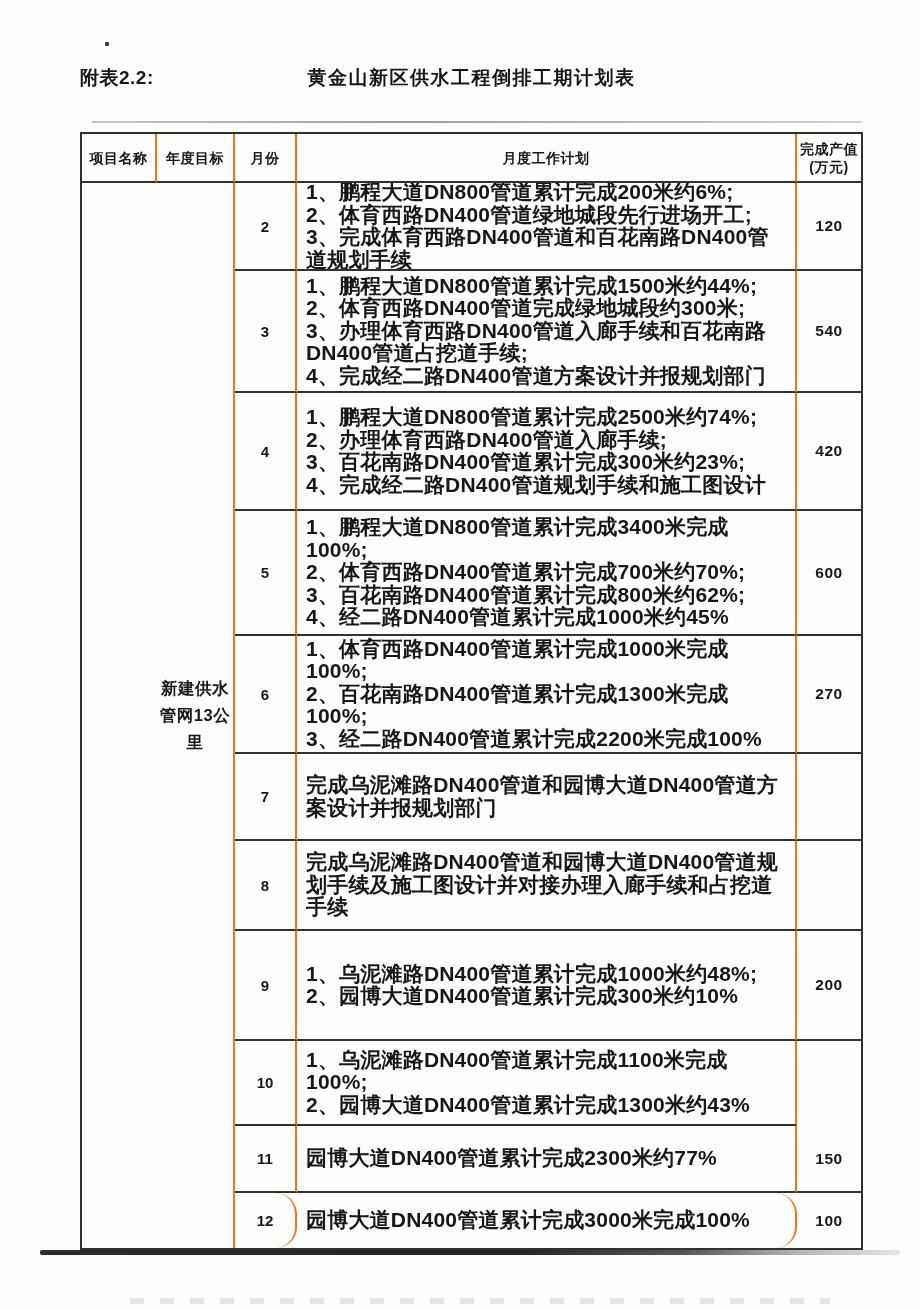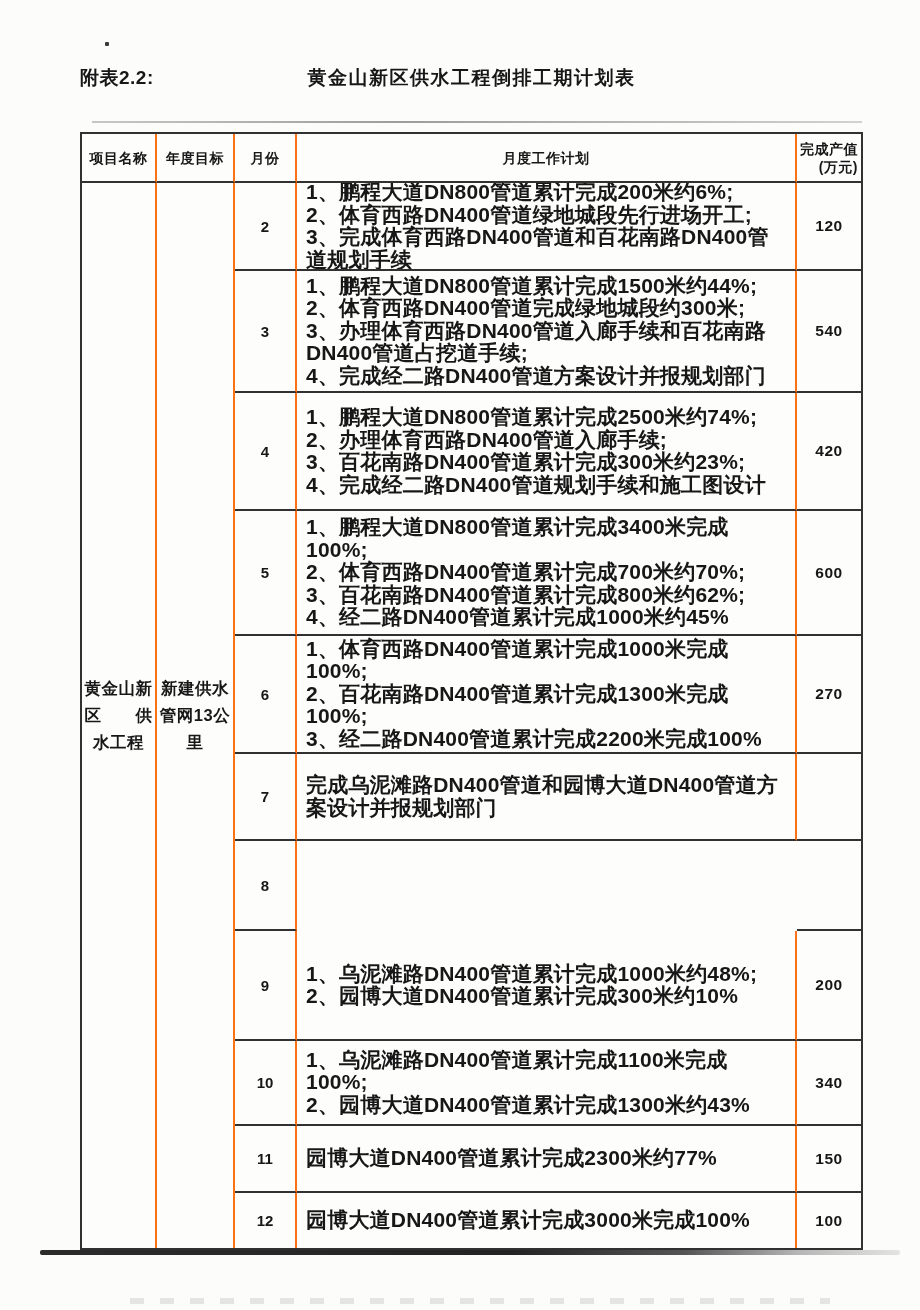--- a/index.html
+++ b/index.html
@@ -55,22 +55,22 @@
     border: 2px solid #313131;
     background: #fdfdfc;
   }
   .cell {
     border-right: 2px solid #f97316;
     border-bottom: 2px solid #313131;
     display: flex; align-items: center; justify-content: center;
     text-align: center;
     overflow: hidden;
   }
-  .lastcol { border-right: none; text-align: right; }
-  .lastrow { border-bottom: none; }
+  .lastcol { border-right: none; }
+  .lastrow { border-bottom: none; border-radius: 21px; }
   .pre { white-space: pre-line; }
   .head { font-size: 14px; line-height: 18px; letter-spacing: .5px; }
   .gc1 { grid-column: 1; } .gc2 { grid-column: 2; } .gc3 { grid-column: 3; }
   .gc4 { grid-column: 4; } .gc5 { grid-column: 5; }
   .merged { grid-row: 2 / span 11; border-bottom: none; font-size: 16.5px; line-height: 27px; letter-spacing: .5px; }
   .mon { font-size: 15px; }
   .val { font-size: 15.5px; letter-spacing: .5px; }
   .plan {
     justify-content: flex-start; text-align: left;
     font-size: 21px; line-height: 22.5px;
@@ -92,23 +92,20 @@
 
   <div class="grid">
 
     <div class="cell head gc1" style="grid-row:1">项目名称</div>
     <div class="cell head gc2" style="grid-row:1">年度目标</div>
     <div class="cell head gc3" style="grid-row:1">月份</div>
     <div class="cell head gc4" style="grid-row:1">月度工作计划</div>
     <div class="cell head gc5 lastcol pre" style="grid-row:1">完成产值
 (万元)</div>
 
-    <div class="cell merged pre gc1">黄金山新
-区　　供
-水工程</div>
     <div class="cell merged pre gc2">新建供水
 管网13公
 里</div>
 
     <div class="cell mon gc3" style="grid-row:2">2</div>
     <div class="cell plan pre gc4" style="grid-row:2">1、鹏程大道DN800管道累计完成200米约6%;
 2、体育西路DN400管道绿地城段先行进场开工;
 3、完成体育西路DN400管道和百花南路DN400管道规划手续</div>
     <div class="cell val gc5 lastcol" style="grid-row:2">120</div>
 
@@ -137,31 +134,31 @@
     <div class="cell plan pre gc4" style="grid-row:6">1、体育西路DN400管道累计完成1000米完成100%;
 2、百花南路DN400管道累计完成1300米完成100%;
 3、经二路DN400管道累计完成2200米完成100%</div>
     <div class="cell val gc5 lastcol" style="grid-row:6">270</div>
 
     <div class="cell mon gc3" style="grid-row:7">7</div>
     <div class="cell plan pre gc4" style="grid-row:7">完成乌泥滩路DN400管道和园博大道DN400管道方案设计并报规划部门</div>
     <div class="cell val gc5 lastcol" style="grid-row:7"></div>
 
     <div class="cell mon gc3" style="grid-row:8">8</div>
+    <div class="cell plan pre gc4" style="grid-row:8">完成乌泥滩路DN400管道和园博大道DN400管道规划手续及施工图设计并对接办理入廊手续和占挖道手续</div>
     <div class="cell val gc5 lastcol" style="grid-row:8"></div>
 
     <div class="cell mon gc3" style="grid-row:9">9</div>
     <div class="cell plan pre gc4" style="grid-row:9">1、乌泥滩路DN400管道累计完成1000米约48%;
 2、园博大道DN400管道累计完成300米约10%</div>
     <div class="cell val gc5 lastcol" style="grid-row:9">200</div>
 
     <div class="cell mon gc3" style="grid-row:10">10</div>
     <div class="cell plan pre gc4" style="grid-row:10">1、乌泥滩路DN400管道累计完成1100米完成100%;
 2、园博大道DN400管道累计完成1300米约43%</div>
-    <div class="cell val gc5 lastcol" style="grid-row:10">340</div>
 
     <div class="cell mon gc3" style="grid-row:11">11</div>
     <div class="cell plan pre gc4" style="grid-row:11">园博大道DN400管道累计完成2300米约77%</div>
     <div class="cell val gc5 lastcol" style="grid-row:11">150</div>
 
     <div class="cell mon gc3 lastrow" style="grid-row:12">12</div>
     <div class="cell plan pre gc4 lastrow" style="grid-row:12">园博大道DN400管道累计完成3000米完成100%</div>
     <div class="cell val gc5 lastcol lastrow" style="grid-row:12">100</div>
   </div>
 

